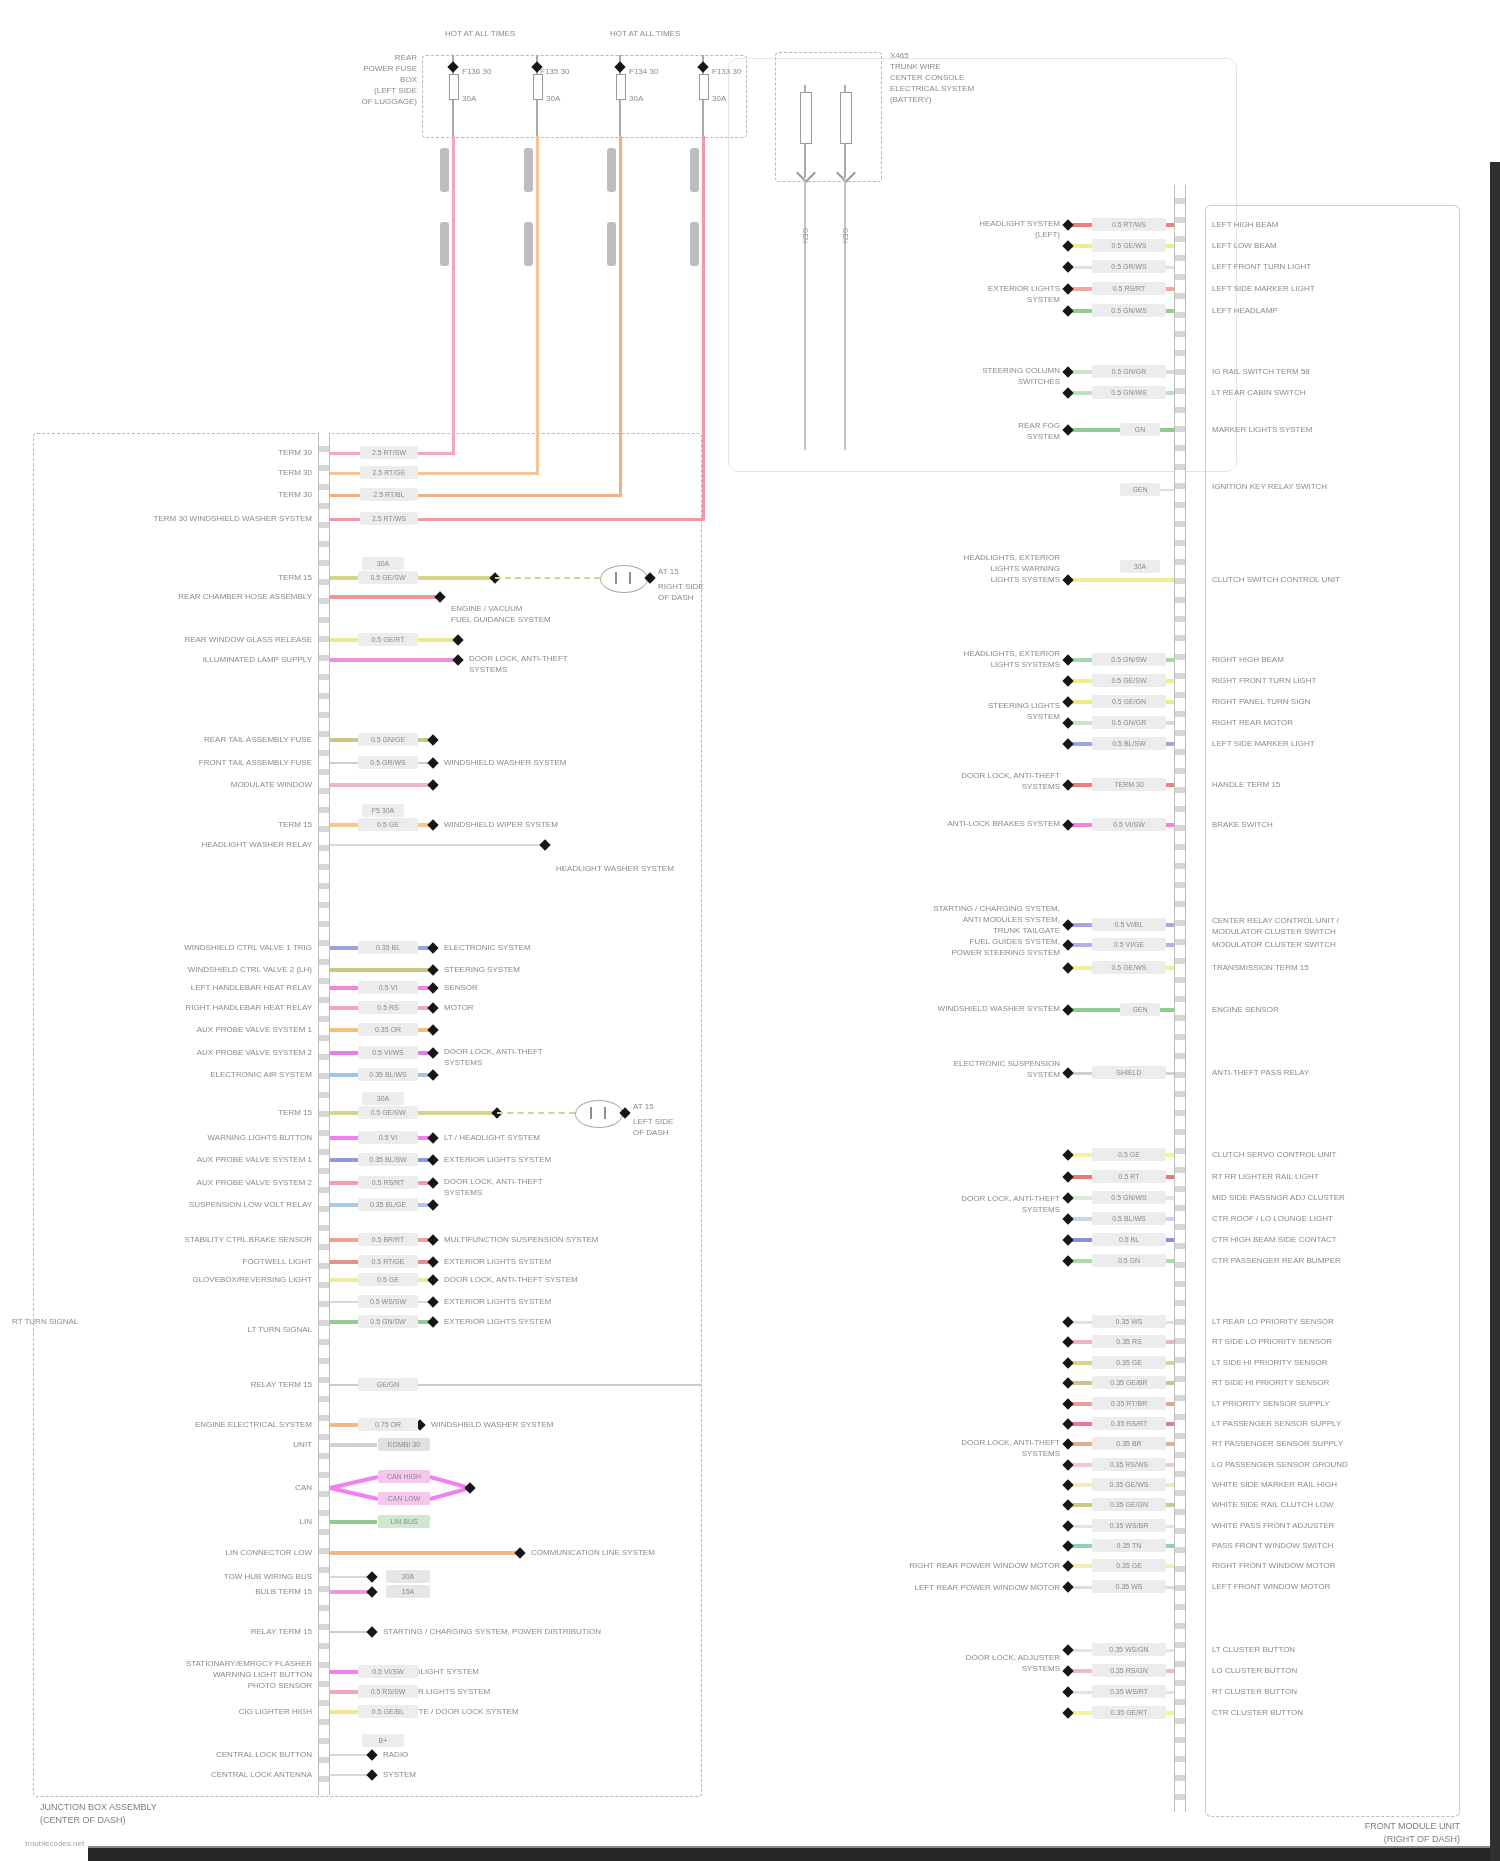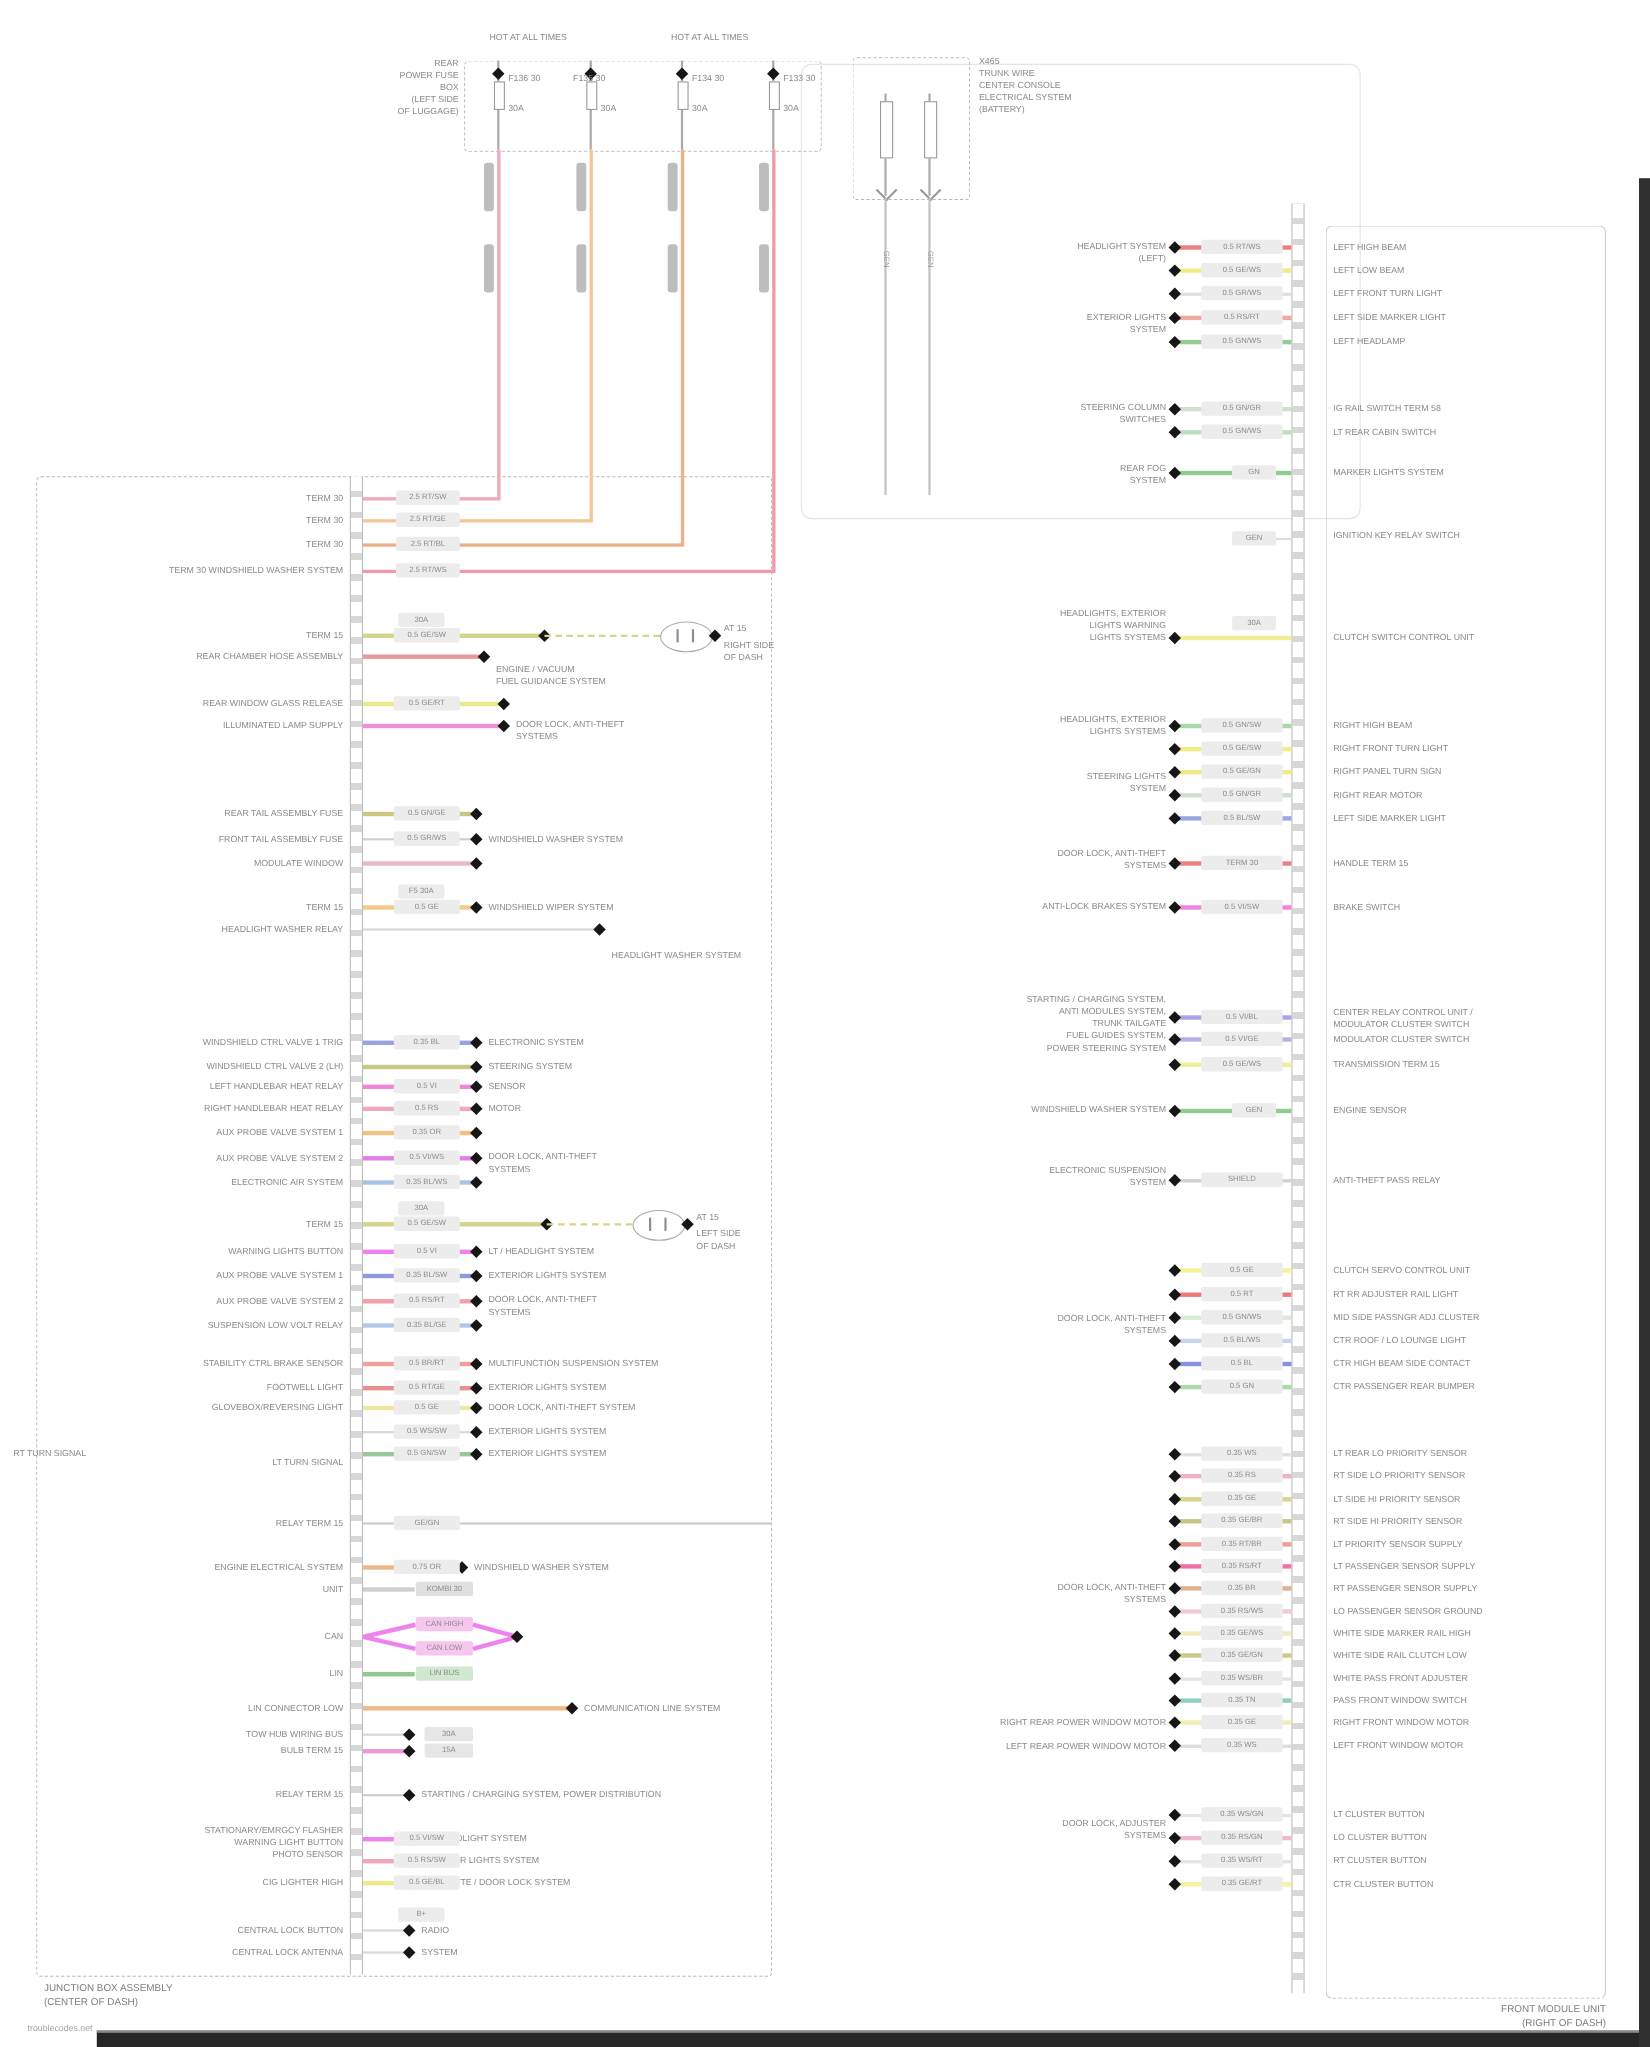--- a/index.html
+++ b/index.html
@@ -50,21 +50,21 @@
       <div class="fuseRect" style="left: 449px; top: 74px; width: 8px; height: 24px;"></div>
       <div class="txt" style="left: 462px; top: 66px;">F136 30</div>
       <div class="txt" style="left: 462px; top: 93px;">30A</div>
       <div class="wire" style="left: 451.5px; top: 136px; width: 3px; height: 317px; background: rgb(242, 168, 184);"></div>
       <div class="bar" style="left: 440px; top: 148px; width: 9px; height: 44px;"></div>
       <div class="bar" style="left: 440px; top: 222px; width: 9px; height: 44px;"></div>
       <div class="wire" style="left: 330px; top: 451.5px; width: 124.5px; height: 3px; background: rgb(242, 168, 184);"></div>
       <div class="wire" style="left: 536px; top: 55px; width: 2px; height: 81px; background: rgb(169, 169, 169);"></div>
       <div class="dot" style="left: 533px; top: 63px;"></div>
       <div class="fuseRect" style="left: 533px; top: 74px; width: 8px; height: 24px;"></div>
-      <div class="txt" style="left: 521px; top: 66px;">F135 30</div>
+      <div class="txt" style="left: 540px; top: 66px;">F135 30</div>
       <div class="txt" style="left: 546px; top: 93px;">30A</div>
       <div class="wire" style="left: 535.5px; top: 136px; width: 3px; height: 337px; background: rgb(243, 197, 152);"></div>
       <div class="bar" style="left: 524px; top: 148px; width: 9px; height: 44px;"></div>
       <div class="bar" style="left: 524px; top: 222px; width: 9px; height: 44px;"></div>
       <div class="wire" style="left: 330px; top: 471.5px; width: 208.5px; height: 3px; background: rgb(243, 197, 152);"></div>
       <div class="wire" style="left: 619px; top: 55px; width: 2px; height: 81px; background: rgb(169, 169, 169);"></div>
       <div class="dot" style="left: 616px; top: 63px;"></div>
       <div class="fuseRect" style="left: 616px; top: 74px; width: 8px; height: 24px;"></div>
       <div class="txt" style="left: 629px; top: 66px;">F134 30</div>
       <div class="txt" style="left: 629px; top: 93px;">30A</div>
@@ -586,21 +586,21 @@
       <div class="wire" style="left: 1068px; top: 1153px; width: 106px; height: 4px; background: rgb(245, 242, 152);"></div>
       <div class="dot" style="left: 1064px; top: 1151px;"></div>
       <div class="wbox" style="left: 1092px; top: 1148px; width: 74px;">0.5 GE</div>
       <div class="txt" style="left: 1212px; top: 1149px;">
         <div>CLUTCH SERVO CONTROL UNIT</div>
       </div>
       <div class="wire" style="left: 1068px; top: 1175px; width: 106px; height: 4px; background: rgb(236, 120, 120);"></div>
       <div class="dot" style="left: 1064px; top: 1173px;"></div>
       <div class="wbox" style="left: 1092px; top: 1170px; width: 74px;">0.5 RT</div>
       <div class="txt" style="left: 1212px; top: 1171px;">
-        <div>RT RR ADJUSTER RAIL LIGHT</div>
+        <div>RT RR LIGHTER RAIL LIGHT</div>
       </div>
       <div class="wire" style="left: 1068px; top: 1196px; width: 106px; height: 4px; background: rgb(216, 236, 216);"></div>
       <div class="dot" style="left: 1064px; top: 1194px;"></div>
       <div class="wbox" style="left: 1092px; top: 1191px; width: 74px;">0.5 GN/WS</div>
       <div class="txt" style="left: 1212px; top: 1192px;">
         <div>MID SIDE PASSNGR ADJ CLUSTER</div>
       </div>
       <div class="wire" style="left: 1068px; top: 1217px; width: 106px; height: 4px; background: rgb(200, 212, 240);"></div>
       <div class="dot" style="left: 1064px; top: 1215px;"></div>
       <div class="wbox" style="left: 1092px; top: 1212px; width: 74px;">0.5 BL/WS</div>

